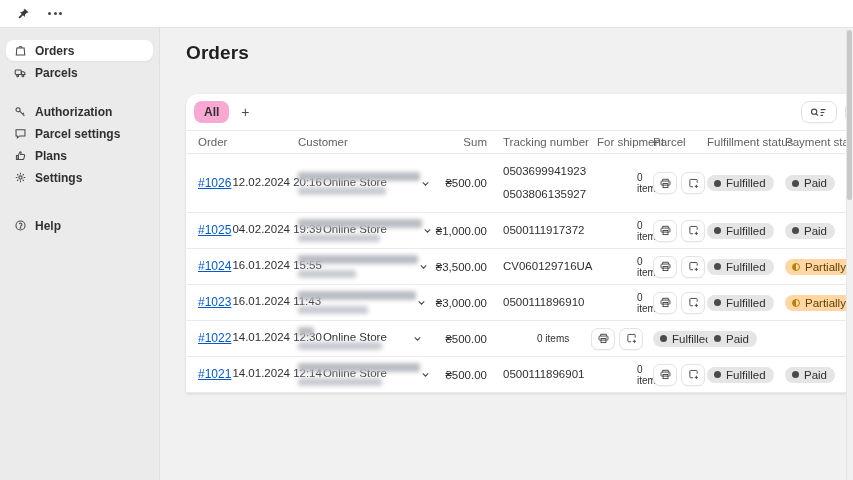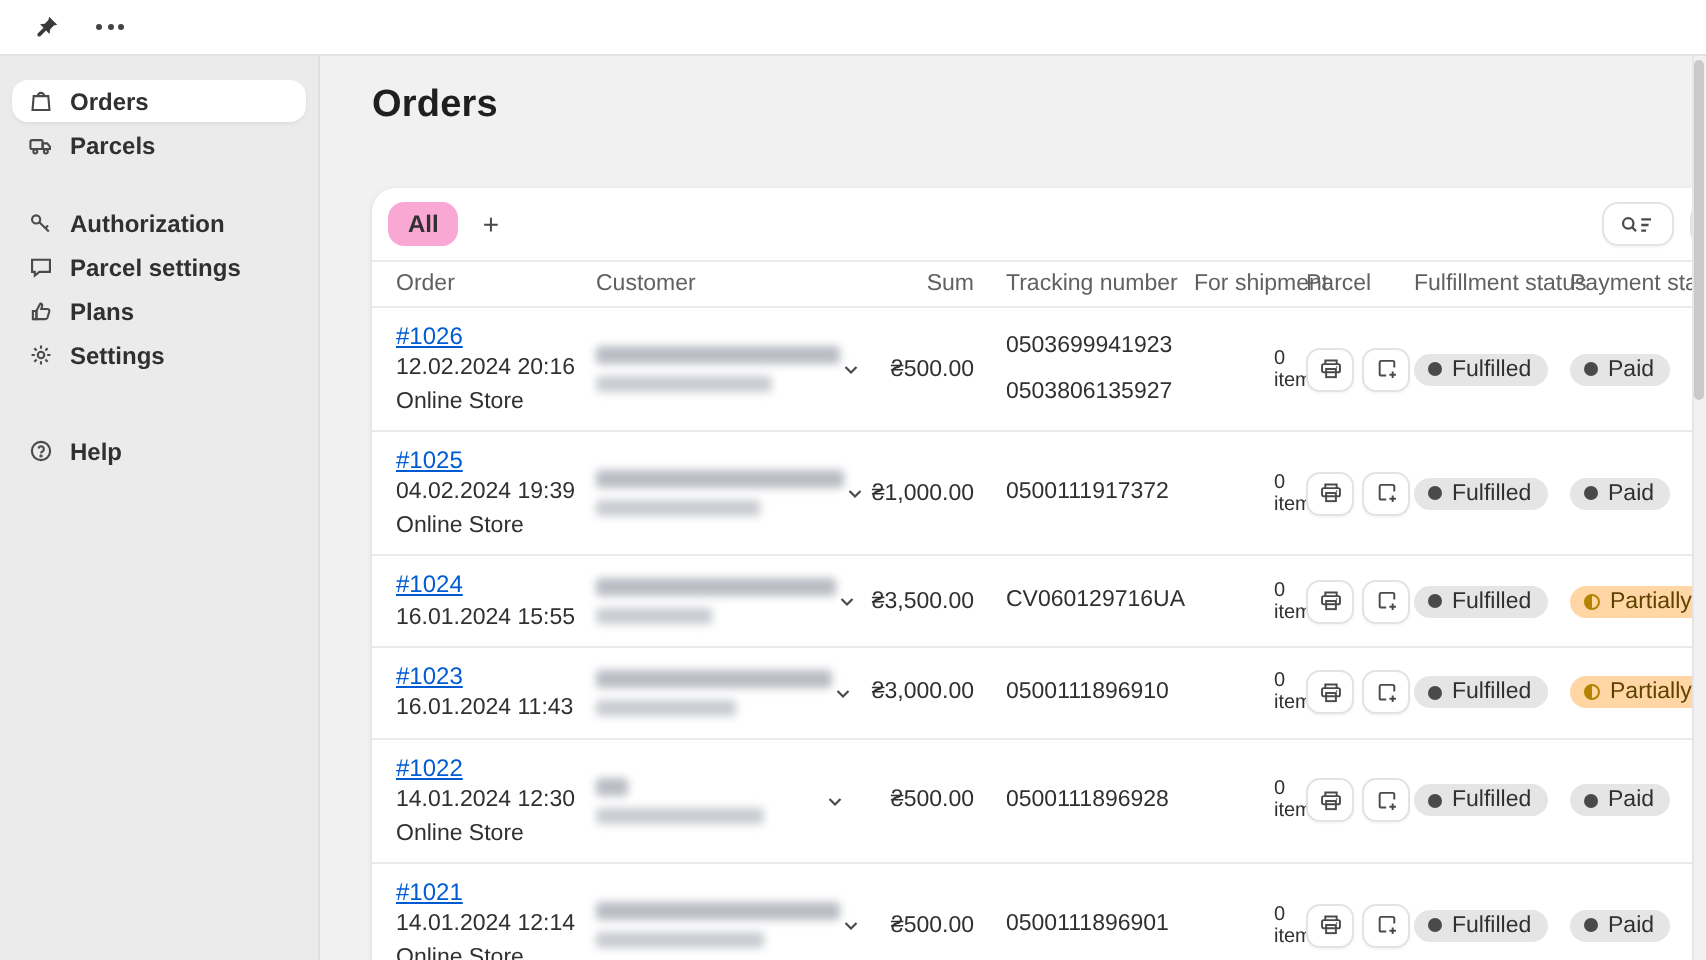--- a/index.html
+++ b/index.html
@@ -45,21 +45,21 @@
   .toolbar-btn { background:#fff; border:1px solid #e3e3e3; border-radius:8px; height:22px; display:flex; align-items:center;
                  justify-content:center; cursor:pointer; color:#4a4a4a; box-shadow:0 1px 1px rgba(0,0,0,.04); }
   .toolbar-btn.wide { width:36px; } .toolbar-btn.narrow { width:26px; }
 
   .grid-row { display:grid; grid-template-columns:100px 135px 58px 100px 62px 54px 78px 1fr; align-items:center; padding:0 0 0 12px; }
   .thead { border-top:1px solid #ebebeb; border-bottom:1px solid #ebebeb; height:24px; }
   .thead span { font-size:11.5px; color:#616161; font-weight:500; white-space:nowrap; }
   .thead .col-sum { text-align:right; padding-right:4px; }
 
   .order-row { border-bottom:1px solid #ebebeb; padding-top:6px; padding-bottom:6px; min-height:33px; }
-  .cell-order { display:flex; flex-direction:column; gap:1px; line-height:1.35; }
+  .cell-order { display:flex; flex-direction:row; gap:1px; line-height:1.35; }
   .order-link { color:#005bd3; text-decoration:underline; font-size:12px; cursor:pointer; width:max-content; }
   .order-date, .order-channel { font-size:11.5px; color:#303030; white-space:nowrap; }
   .cell-customer { display:flex; align-items:center; justify-content:space-between; padding-right:10px; }
   .cust-lines { display:flex; flex-direction:column; gap:6px; }
   .blur-bar { height:9px; border-radius:2px; background:#b9bcc3; filter:blur(2px); }
   .blur-bar.phone { background:#c8cbd1; height:8px; }
   .chev { color:#4a4a4a; cursor:pointer; display:flex; flex:none; }
   .cell-sum { text-align:right; padding-right:4px; font-size:11.5px; }
   .cell-tracking { padding-left:12px; font-size:11.5px; line-height:2.0; }
   .cell-items { padding-left:6px; font-size:10px;margin-left:40px; }
@@ -399,23 +399,20 @@
                 <div class="blur-bar" style="width: 16px;"></div>
                 <div class="blur-bar phone" style="width: 84px;"></div>
               </div>
               <span class="chev">
                 <svg width="11" height="11" viewBox="0 0 16 16" fill="none" stroke="currentColor" stroke-width="1.6">
                   <path d="M4 6.5 8 10.5 12 6.5"></path>
                 </svg>
               </span>
             </div>
             <div class="cell-sum">₴500.00</div>
-            <div class="cell-tracking">
-              <div>0500111896928</div>
-            </div>
             <div class="cell-items">0 items</div>
             <div class="cell-parcel">
               <button class="mini-btn">
                 <svg width="13" height="13" viewBox="0 0 16 16" fill="none" stroke="currentColor" stroke-width="1.2">
                   <path d="M4.5 5V2.8h7V5"></path>
                   <rect x="2.5" y="5" width="11" height="5" rx="1"></rect>
                   <rect x="5" y="8" width="6" height="5"></rect>
                   <circle cx="11.5" cy="6.8" r="0.5" fill="currentColor" stroke="none"></circle>
                 </svg>
               </button>

